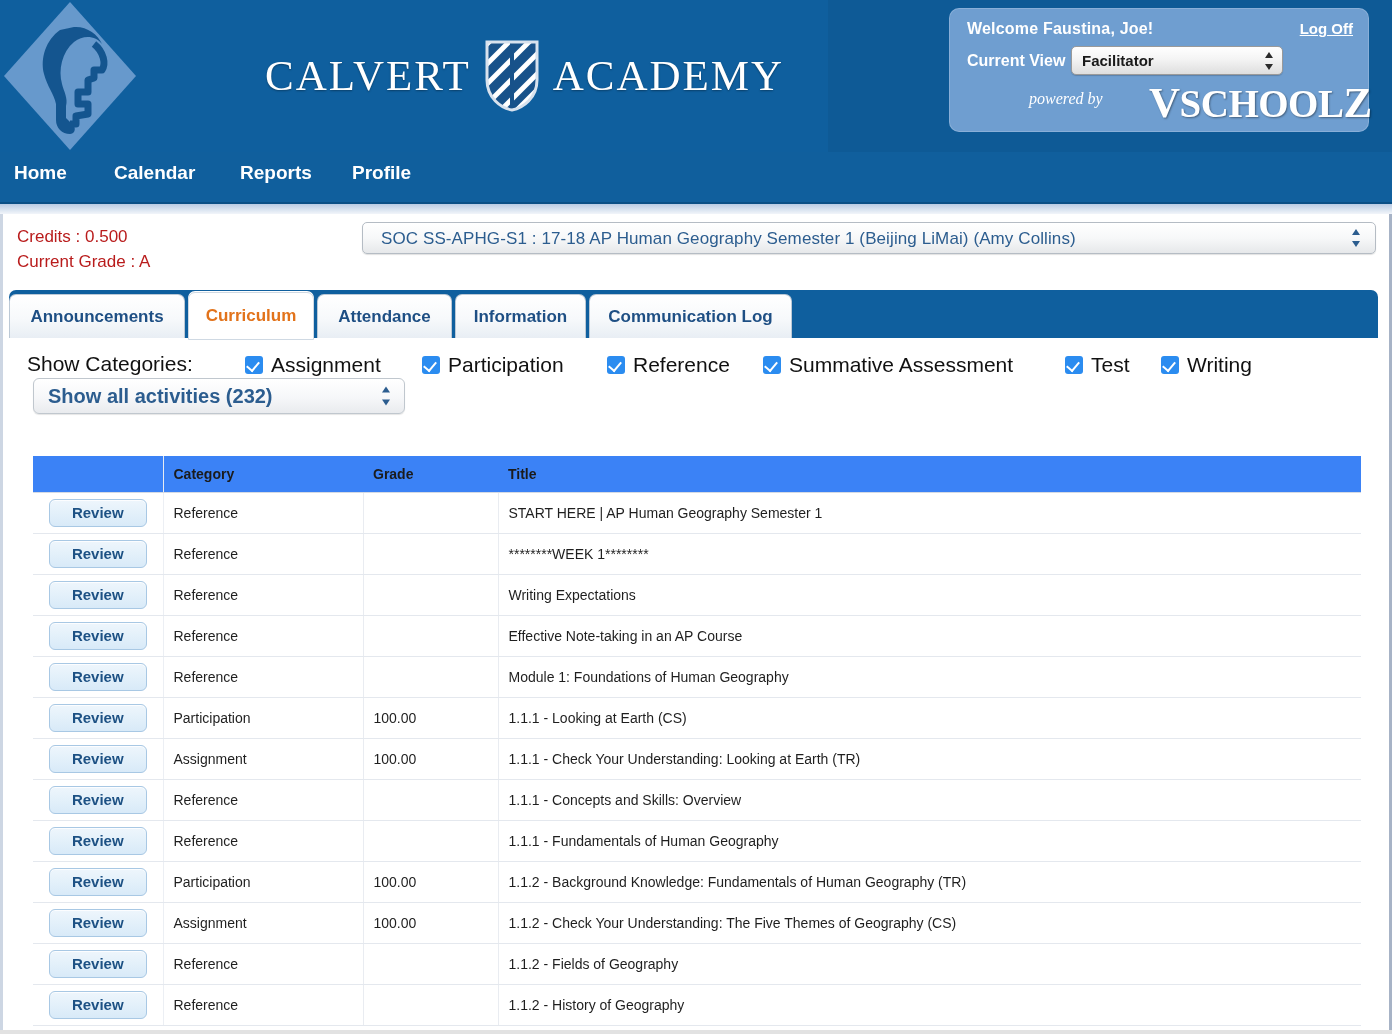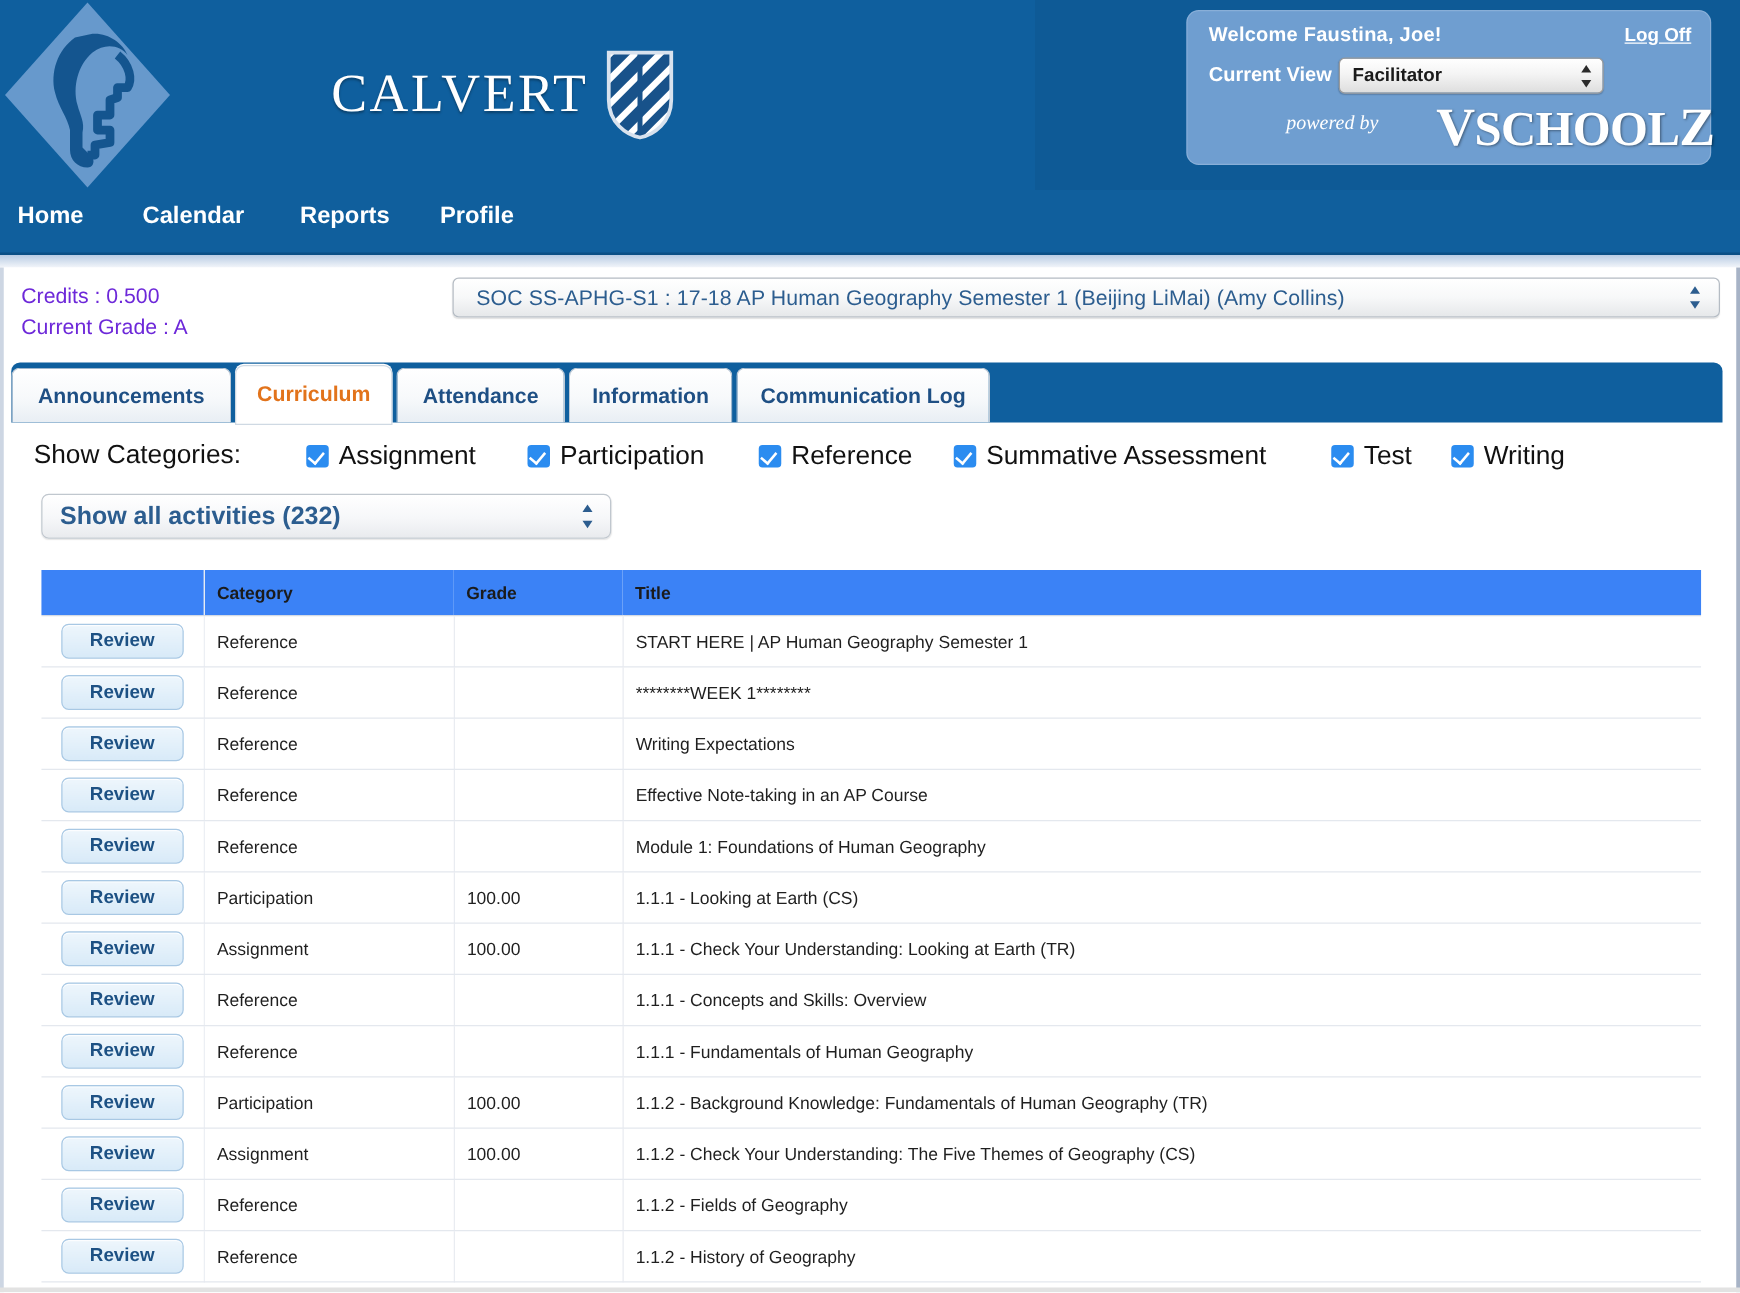--- a/index.html
+++ b/index.html
@@ -155,21 +155,21 @@
   .content {
     position: absolute; left: 0; top: 214px;
     width: 1392px; height: 820px;
     background: #ffffff;
     border-left: 3px solid #cdd6e3;
     border-right: 3px solid #a7b3c6;
   }
 
   .credits {
     position: absolute; left: 14px; top: 10px;
-    font-size: 17px; color: #6d28d9;
+    font-size: 17px; color: #b91c1c;
     line-height: 25px;
     white-space: nowrap;
   }
 
   .course-select {
     position: absolute; left: 359px; top: 8px;
     width: 1014px; height: 32px;
     background: linear-gradient(to bottom, #ffffff 0%, #f7f8f9 50%, #e6e8ea 100%);
     border: 1px solid #b5bcc4;
     border-radius: 5px;
@@ -242,22 +242,22 @@
     position: absolute; left: 4px; top: 3px;
     width: 6px; height: 10px;
     border-right: 2.4px solid #ffffff;
     border-bottom: 2.4px solid #ffffff;
     transform: rotate(40deg);
   }
   .cat-text { font-size: 21px; color: #111111; }
 
   
   .act-select {
-    position: absolute; left: 30px; top: 181px;
-    width: 456px; height: 36px;
+    position: absolute; left: 30px; top: 164px;
+    width: 372px; height: 36px;
     background: linear-gradient(to bottom, #ffffff 0%, #f6f7f9 55%, #e9ebee 100%);
     border: 1px solid #c0c7ce;
     border-radius: 6px;
     box-shadow: 0 1px 1px rgba(0,0,0,0.10);
     cursor: pointer;
   }
   .act-select .as-text {
     position: absolute; left: 14px; top: 6px;
     font-size: 20px; font-weight: bold; color: #2c5d8f;
     white-space: nowrap;
@@ -371,20 +371,21 @@
               <line x1="-10" y1="80" x2="70" y2="0"></line>
               <line x1="0" y1="90" x2="70" y2="20"></line>
               <line x1="14" y1="92" x2="70" y2="36"></line>
               <line x1="30" y1="94" x2="70" y2="54"></line>
             </g>
             <rect x="27" y="0" width="4" height="74" fill="#18528a"></rect>
           </g>
           <path d="M4 4 L54 4 L54 42 C54 60, 40 70, 29 72 C18 70, 4 60, 4 42 Z" fill="none" stroke="#d8e2ee" stroke-width="3"></path>
         </svg>
       </span>
+      <span class="word">ACADEMY</span>
     </div>
 
     <div class="welcome-box">
       <div class="welcome-line">Welcome Faustina, Joe!</div>
       <div class="logoff">Log Off</div>
       <div class="currentview-label">Current View</div>
       <div class="view-select">
         <span class="vs-text">Facilitator</span>
         <span class="stepper">
           <span class="up"></span>

